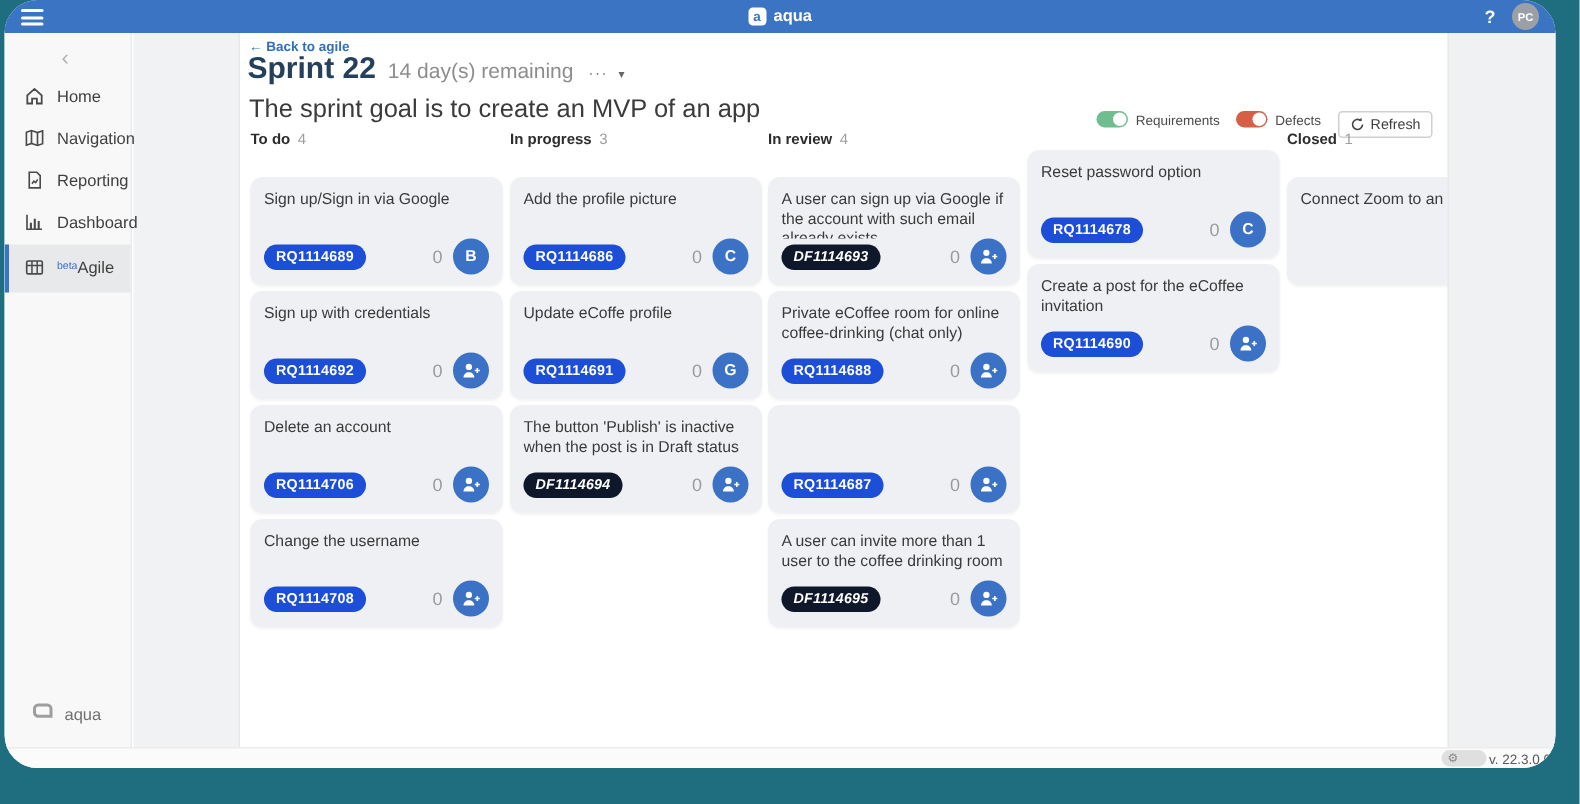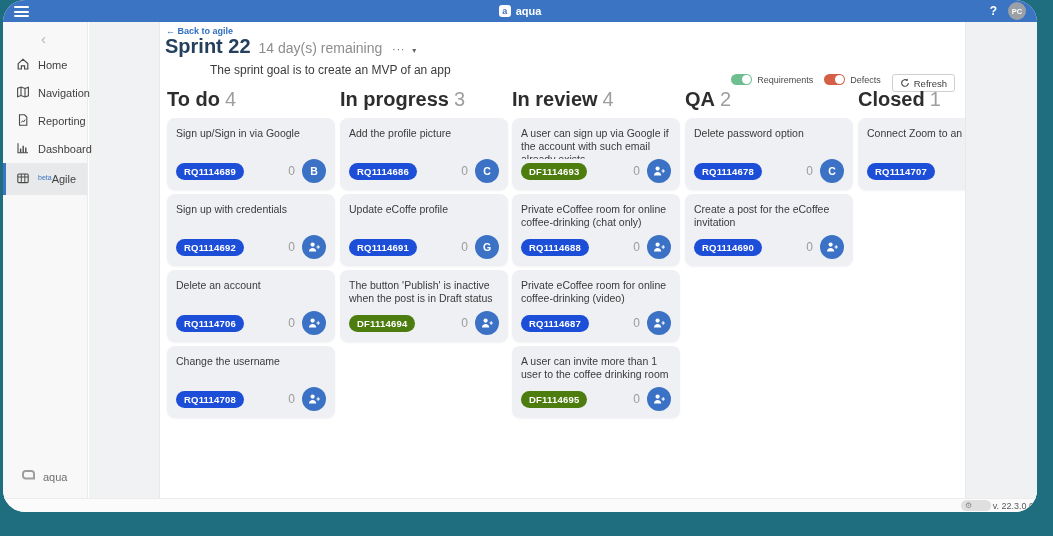--- a/index.html
+++ b/index.html
@@ -36,43 +36,43 @@
   
   .subpanel { position:absolute; left:86px; top:22px; width:71px; height:476px; background:#f1f2f4; border-right:1px solid #e8e8e8; z-index:9; }
   
   .content { position:absolute; left:157px; top:22px; width:877px; height:476px; background:#fff; }
   .back-link { position:absolute; left:6px; top:4px; font-size:9px; font-weight:bold; color:#2e6fc0; cursor:pointer; }
   .title-row { position:absolute; left:5px; top:13px; display:flex; align-items:baseline; }
   .sprint-title { font-size:20px; font-weight:bold; color:#24405c; }
   .sprint-sub { font-size:14px; color:#8d8d8d; margin-left:8px; }
   .dots { font-size:10px; color:#666; margin-left:10px; cursor:pointer; letter-spacing:1px; }
   .caret { font-size:8px; color:#666; margin-left:7px; cursor:pointer; }
-  .goal { position:absolute; left:6px; top:41px; font-size:12px; color:#3b3b3b;margin-left:44px; }
+  .goal { position:absolute; left:6px; top:41px; font-size:17px; color:#3b3b3b; }
   
   .controls { position:absolute; top:52px; right:82px; display:flex; align-items:flex-start; gap:11px; }
   .toggle-group { display:flex; align-items:center; gap:5px; cursor:pointer; }
   .toggle { width:21px; height:11px; border-radius:6px; position:relative; }
   .toggle .knob { position:absolute; right:1px; top:1px; width:9px; height:9px; border-radius:50%; background:#fff; }
   .toggle.green { background:#6fbe90; }
   .toggle.red { background:#d65f47; }
   .toggle-label { font-size:9px; color:#4a4a4a; }
   .refresh-btn { height:18px; background:#fff; border:1px solid #cfcfcf; border-radius:3px; display:flex; align-items:center; gap:4px; padding:0 7px; cursor:pointer; }
   .refresh-btn span { font-size:9.5px; color:#3d3d3d; }
   
   .board { position:absolute; left:0; top:0; right:0; bottom:0; }
   .column { position:absolute; top:66px; width:168px; }
-  .col-header { font-size:20px; font-weight:bold; color:#2d2d2d; height:18px; }
+  .col-header { font-size:10px; font-weight:bold; color:#2d2d2d; height:18px; }
   .col-count { font-weight:normal; color:#9e9e9e; margin-left:5px; }
   .cards { margin-top:12px; }
   .card { height:72px; background:#eef0f3; border-radius:8px; margin-bottom:4px; padding:9px 9px 7px 9px; display:flex; flex-direction:column; cursor:pointer; box-shadow:0 1px 2px rgba(0,0,0,0.05); }
   .card-title { font-size:10.5px; line-height:13px; color:#3a3a3a; white-space:normal; overflow:hidden; }
   .card-foot { margin-top:auto; display:flex; align-items:center; }
   .badge { font-size:9.5px; font-weight:bold; color:#fff; padding:3px 8px; border-radius:9px; letter-spacing:0.2px; }
   .badge.requirement { background:#1d4ed8; }
-  .badge.defect { background:#4d7c0f; }
+  .badge.defect { background:#0f172a;font-style:italic; }
   .card-right { margin-left:auto; display:flex; align-items:center; gap:7px; }
   .card-count { font-size:12px; color:#9b9b9b; }
   .assignee { width:24px; height:24px; border-radius:50%; background:#3b72c6; color:#fff; font-size:10.5px; font-weight:bold; display:flex; align-items:center; justify-content:center; }
   
   .right-panel { position:absolute; right:0; top:0; bottom:0; width:72px; background:#f0f1f3; border-left:1px solid #e9e9e9; z-index:5; }
   
   .footer { position:absolute; left:0; right:0; bottom:0; height:14px; background:#fbfbfb; border-top:1px solid #ececec; z-index:15; }
   .gear-pill { position:absolute; right:46px; top:1px; width:30px; height:11px; border-radius:6px; background:#dfdfdf; display:flex; align-items:center; padding-left:4px; cursor:pointer; }
   .gear-pill span { font-size:8px; color:#8a8a8a; line-height:1; }
   .version { position:absolute; right:3px; top:2px; font-size:9px; color:#5a5a5a; }
@@ -325,21 +325,20 @@
                     <svg width="14" height="14" viewBox="0 0 14 14">
                       <circle cx="5.6" cy="4.6" r="2.1" fill="#fff"></circle>
                       <path d="M2 11.6 C2 9.4 3.6 8.1 5.6 8.1 C7.6 8.1 9.2 9.4 9.2 11.6 Z" fill="#fff"></path>
                       <path d="M11.2 5.3 V8.7 M9.5 7 H12.9" stroke="#fff" stroke-width="1.1"></path>
                     </svg>
                   </div>
                 </div>
               </div>
             </div>
             <div class="card">
-              <div class="card-title">Private eCoffee room for online coffee-drinking (video)</div>
               <div class="card-foot">
                 <span class="badge requirement">RQ1114687</span>
                 <div class="card-right">
                   <span class="card-count">0</span>
                   <div class="assignee">
                     <svg width="14" height="14" viewBox="0 0 14 14">
                       <circle cx="5.6" cy="4.6" r="2.1" fill="#fff"></circle>
                       <path d="M2 11.6 C2 9.4 3.6 8.1 5.6 8.1 C7.6 8.1 9.2 9.4 9.2 11.6 Z" fill="#fff"></path>
                       <path d="M11.2 5.3 V8.7 M9.5 7 H12.9" stroke="#fff" stroke-width="1.1"></path>
                     </svg>
@@ -359,24 +358,23 @@
                       <path d="M2 11.6 C2 9.4 3.6 8.1 5.6 8.1 C7.6 8.1 9.2 9.4 9.2 11.6 Z" fill="#fff"></path>
                       <path d="M11.2 5.3 V8.7 M9.5 7 H12.9" stroke="#fff" stroke-width="1.1"></path>
                     </svg>
                   </div>
                 </div>
               </div>
             </div>
           </div>
         </div>
         <div class="column" style="left: 525px;">
-          <div class="col-header"><span>QA</span><span class="col-count">2</span></div>
           <div class="cards">
             <div class="card">
-              <div class="card-title">Delete password option</div>
+              <div class="card-title">Reset password option</div>
               <div class="card-foot">
                 <span class="badge requirement">RQ1114678</span>
                 <div class="card-right">
                   <span class="card-count">0</span>
                   <div class="assignee">C</div>
                 </div>
               </div>
             </div>
             <div class="card">
               <div class="card-title">Create a post for the eCoffee invitation</div>
@@ -394,33 +392,20 @@
                 </div>
               </div>
             </div>
           </div>
         </div>
         <div class="column" style="left: 698px;">
           <div class="col-header"><span>Closed</span><span class="col-count">1</span></div>
           <div class="cards">
             <div class="card">
               <div class="card-title">Connect Zoom to an account</div>
-              <div class="card-foot">
-                <span class="badge requirement">RQ1114707</span>
-                <div class="card-right">
-                  <span class="card-count">0</span>
-                  <div class="assignee">
-                    <svg width="14" height="14" viewBox="0 0 14 14">
-                      <circle cx="5.6" cy="4.6" r="2.1" fill="#fff"></circle>
-                      <path d="M2 11.6 C2 9.4 3.6 8.1 5.6 8.1 C7.6 8.1 9.2 9.4 9.2 11.6 Z" fill="#fff"></path>
-                      <path d="M11.2 5.3 V8.7 M9.5 7 H12.9" stroke="#fff" stroke-width="1.1"></path>
-                    </svg>
-                  </div>
-                </div>
-              </div>
             </div>
           </div>
         </div>
       </div>
     <div class="right-panel"></div>
   </div>
 
   <div class="footer">
     <div class="gear-pill">
       <span>⚙</span>

